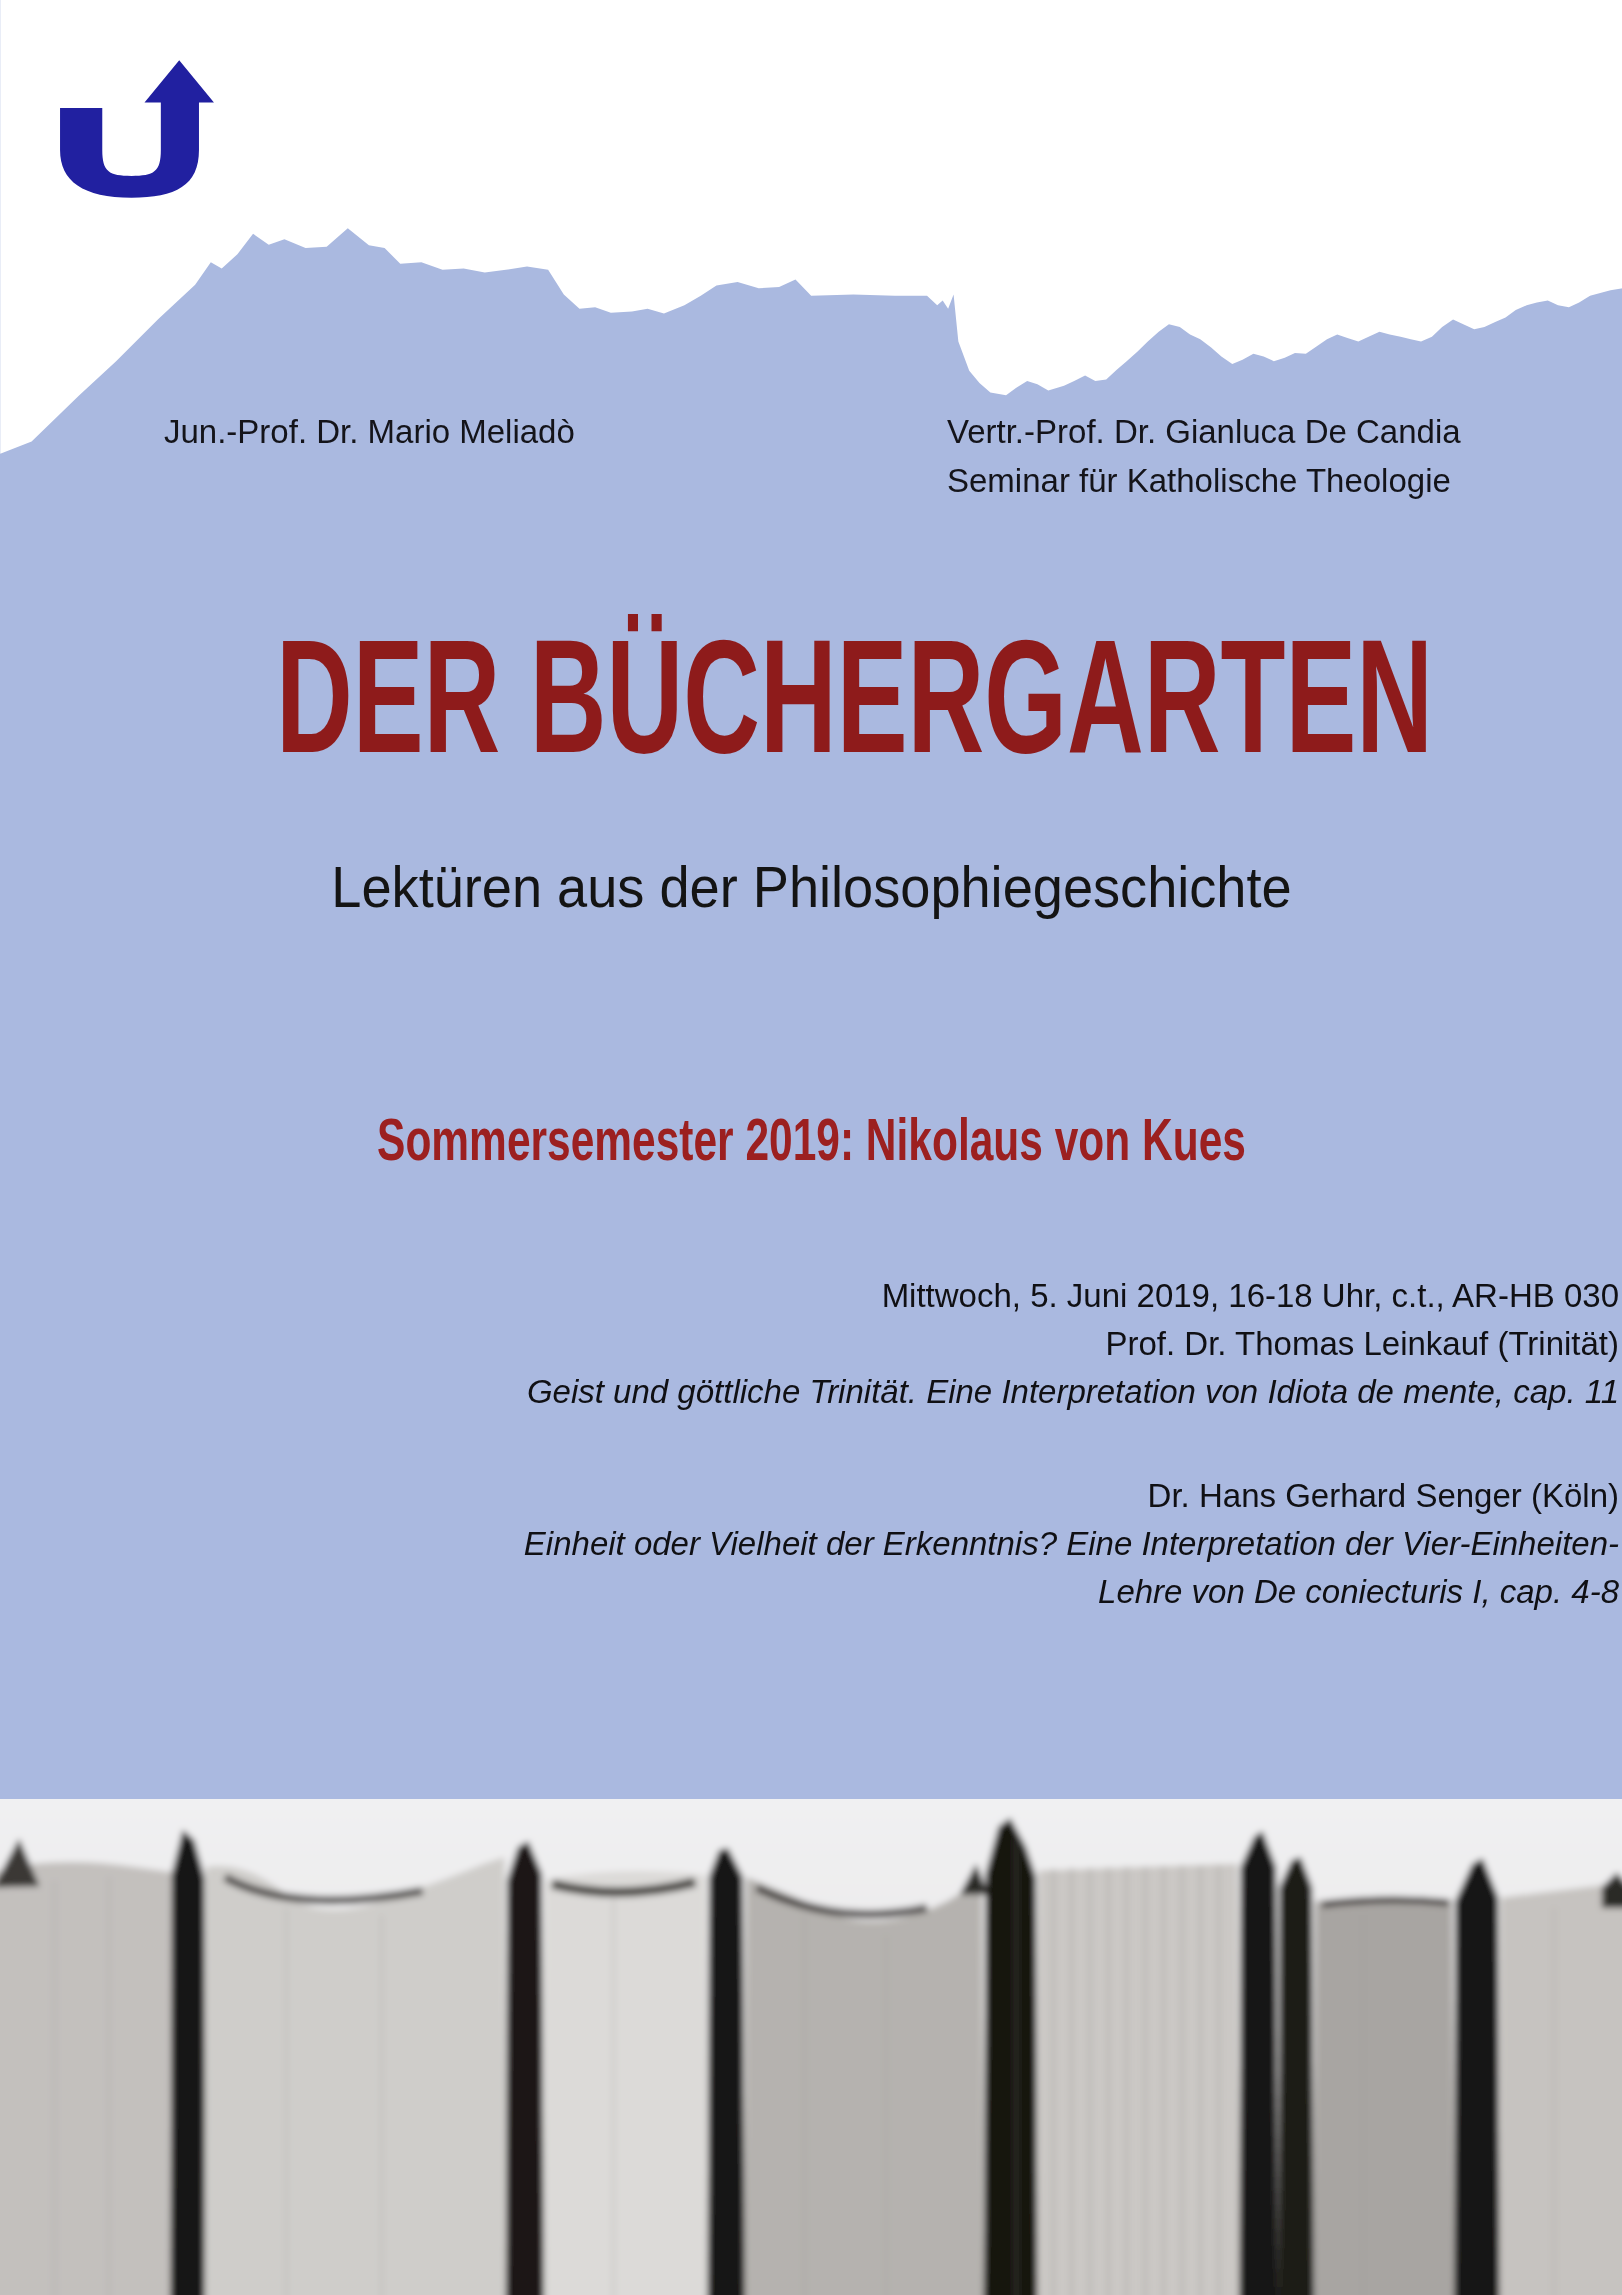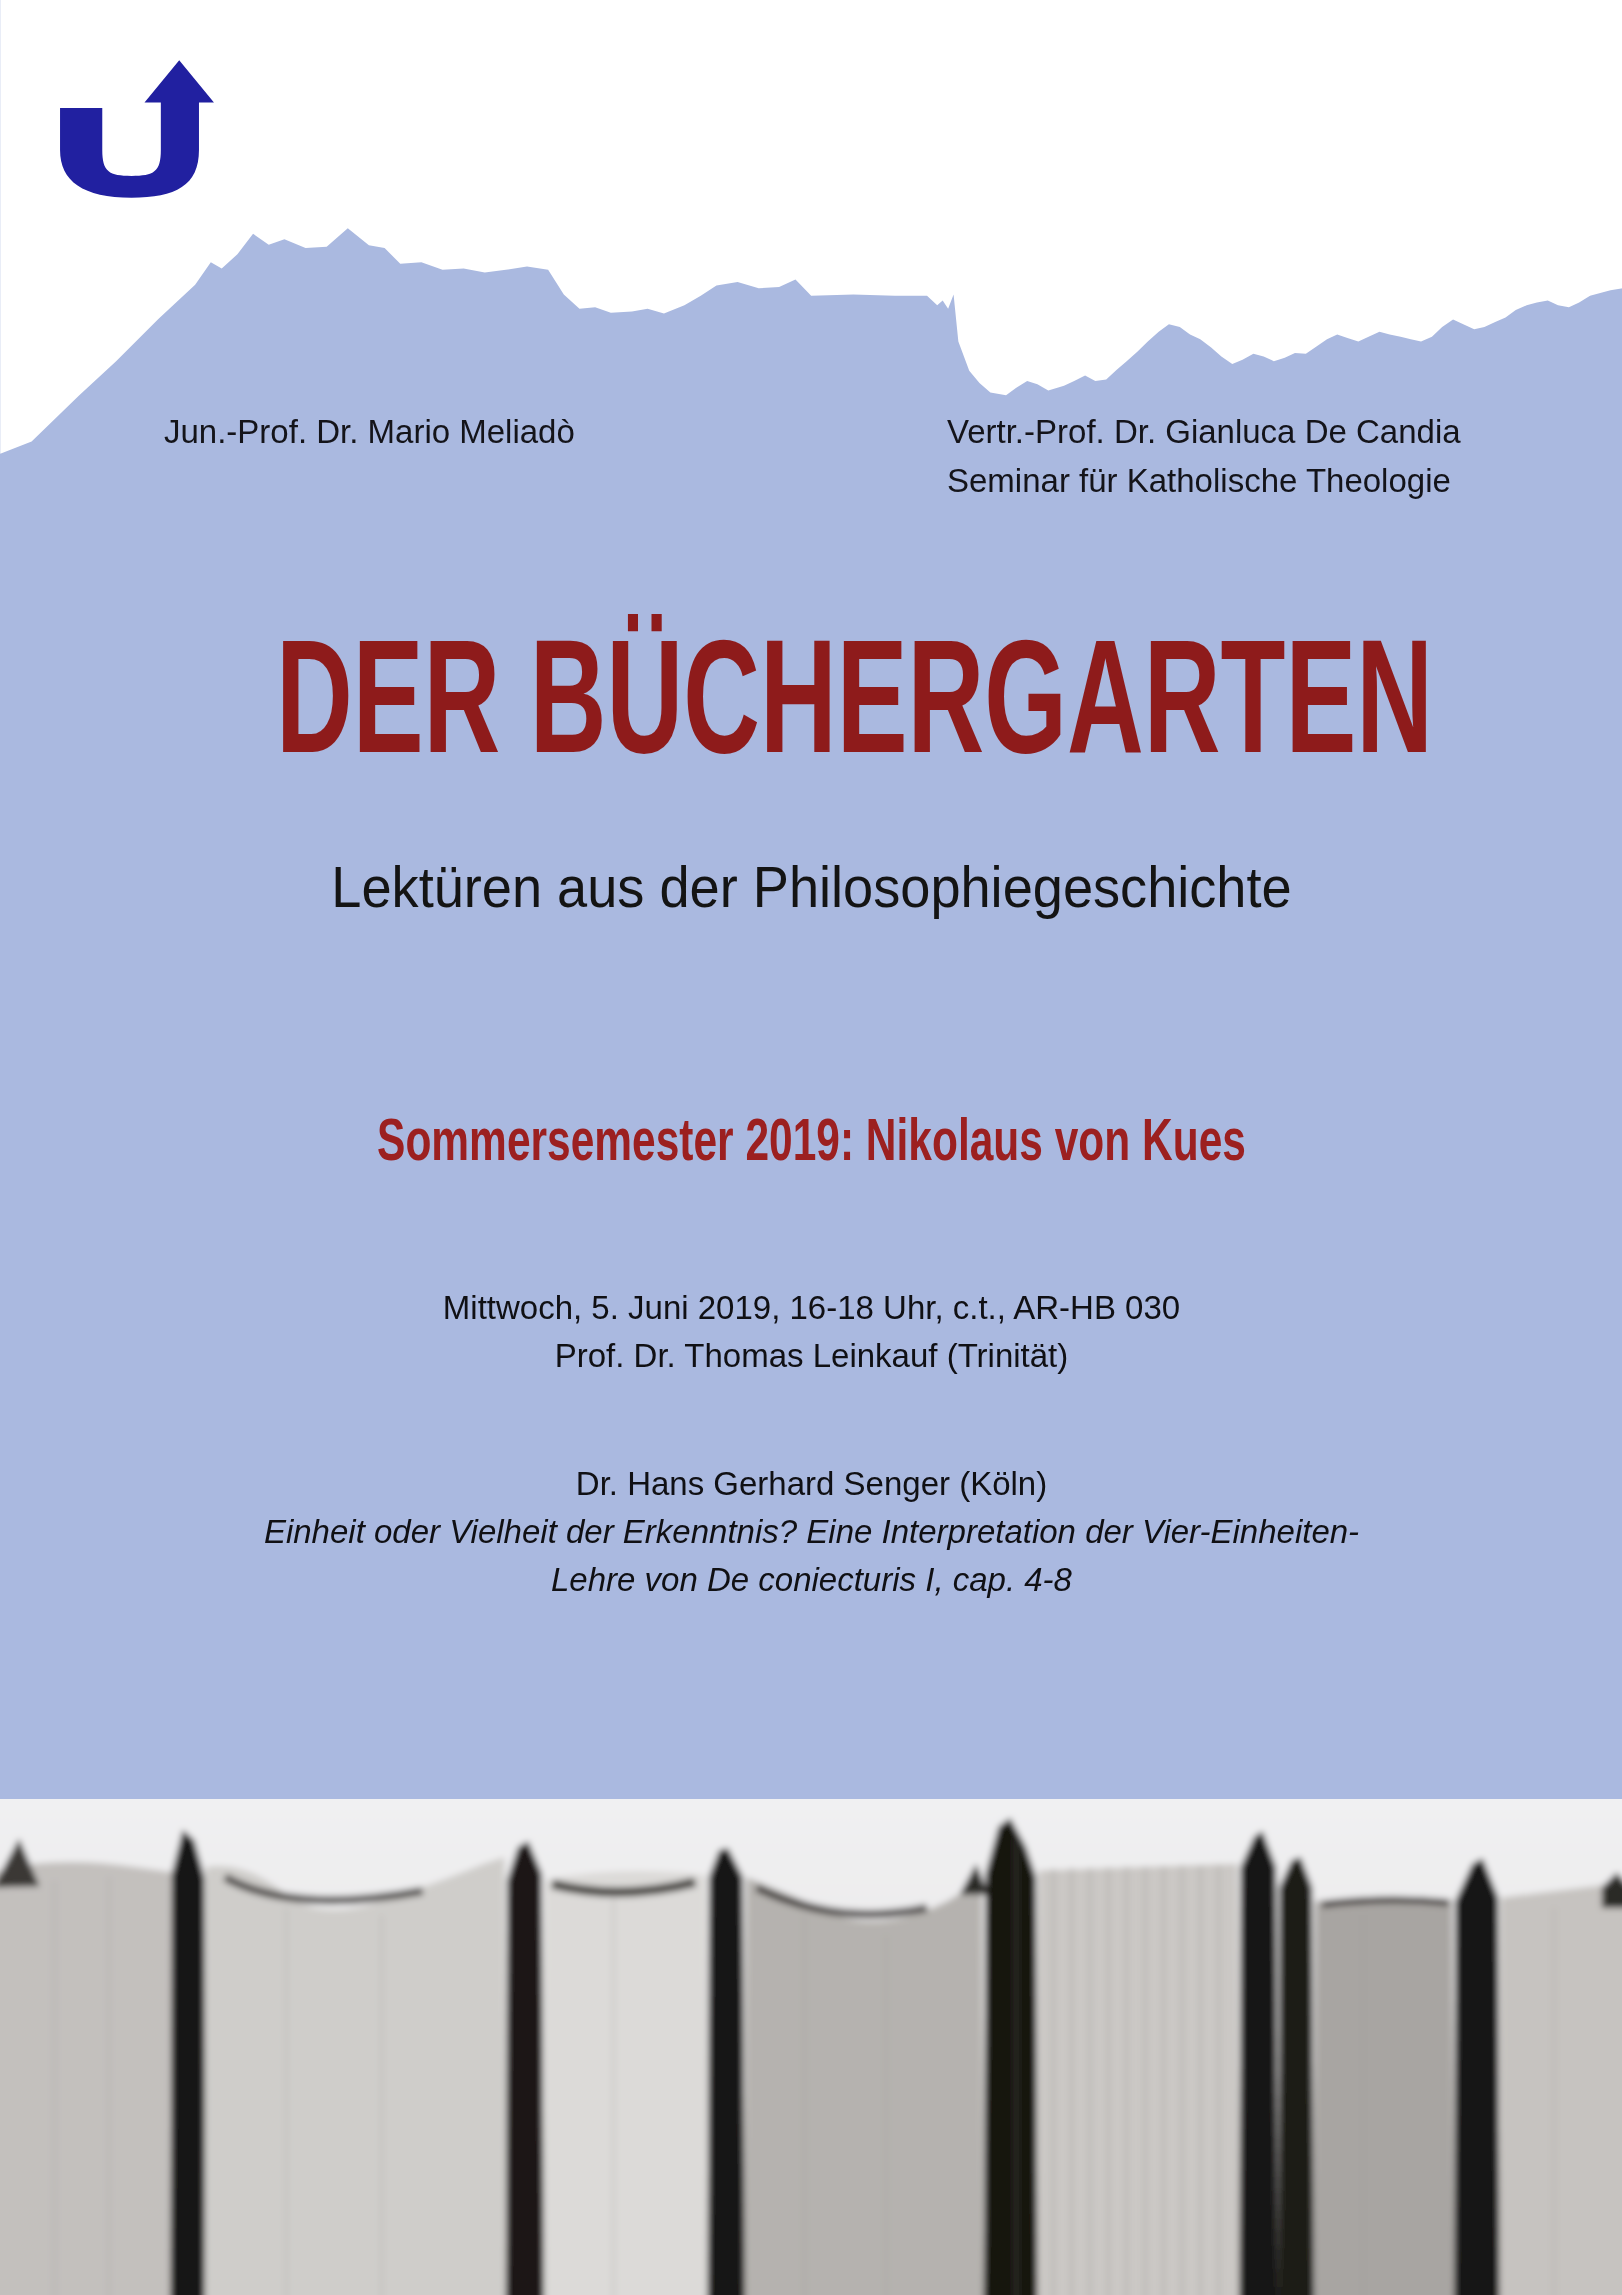--- a/index.html
+++ b/index.html
@@ -15,21 +15,21 @@
   .organizer{position:absolute;top:407px;font-size:33px;line-height:49px;color:#14141a;z-index:2;}
   .org-left{left:164px;}
   .org-right{left:947px;}
   .main-title{top:608px;font-weight:bold;font-size:161px;line-height:177px;color:#8e1b1b;
               transform:scaleX(.66);transform-origin:50% 50%;}
   .subtitle{top:853px;font-size:57px;line-height:69px;color:#141414;
             transform:scaleX(.95);transform-origin:50% 50%;}
   .semester{top:1105px;font-weight:bold;font-size:59px;line-height:70px;color:#9c2020;
             transform:scaleX(.72);transform-origin:50% 50%;}
   .events{top:1268px;font-size:33px;line-height:48px;color:#101014;}
-  .event-block{margin:16px;}
+  .event-block{margin:4px;text-align:right;}
   .event-gap{height:48px;}
   .talk{font-style:italic;}
   .photo{position:absolute;left:0;top:1799px;z-index:3;}
 </style>
 </head>
 <body>
 
 <div class="poster">
 
   <svg class="torn" width="1623" height="477" viewBox="0 0 2381 700">
@@ -71,20 +71,21 @@
   <div class="center main-title">DER BÜCHERGARTEN</div>
 
   <div class="center subtitle">Lektüren aus der Philosophiegeschichte</div>
 
   <div class="center semester">Sommersemester 2019: Nikolaus von Kues</div>
 
   <div class="center events">
     <div class="event-block">
       <div>Mittwoch, 5. Juni 2019, 16-18 Uhr, c.t., AR-HB 030</div>
       <div>Prof. Dr. Thomas Leinkauf (Trinität)</div>
+      <div class="talk">Geist und göttliche Trinität. Eine Interpretation von Idiota de mente, cap. 11</div>
     </div>
     <div class="event-gap"></div>
     <div class="event-block">
       <div>Dr. Hans Gerhard Senger (Köln)</div>
       <div class="talk">Einheit oder Vielheit der Erkenntnis? Eine Interpretation der Vier-Einheiten-</div>
       <div class="talk">Lehre von De coniecturis I, cap. 4-8</div>
     </div>
   </div>
 
   <svg class="photo" width="1623" height="496" viewBox="0 0 2381 728" preserveAspectRatio="none">

